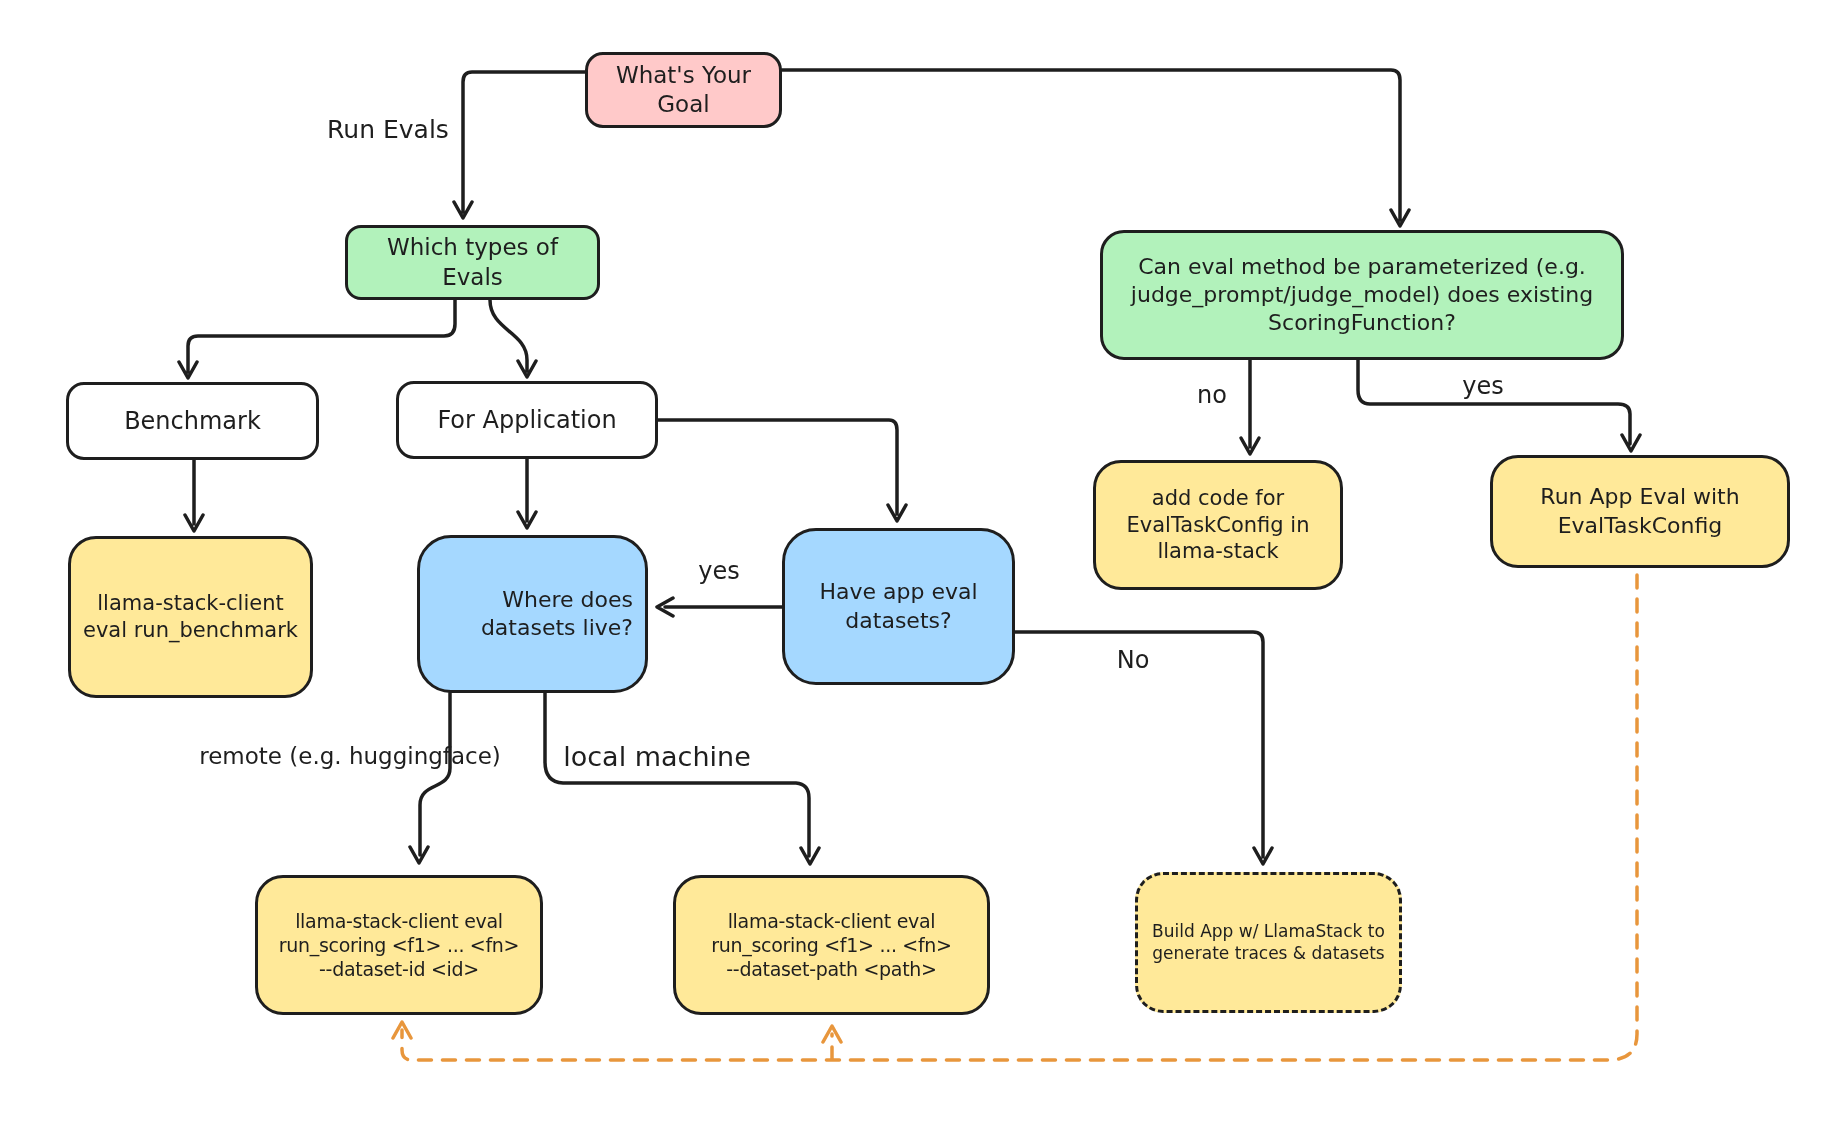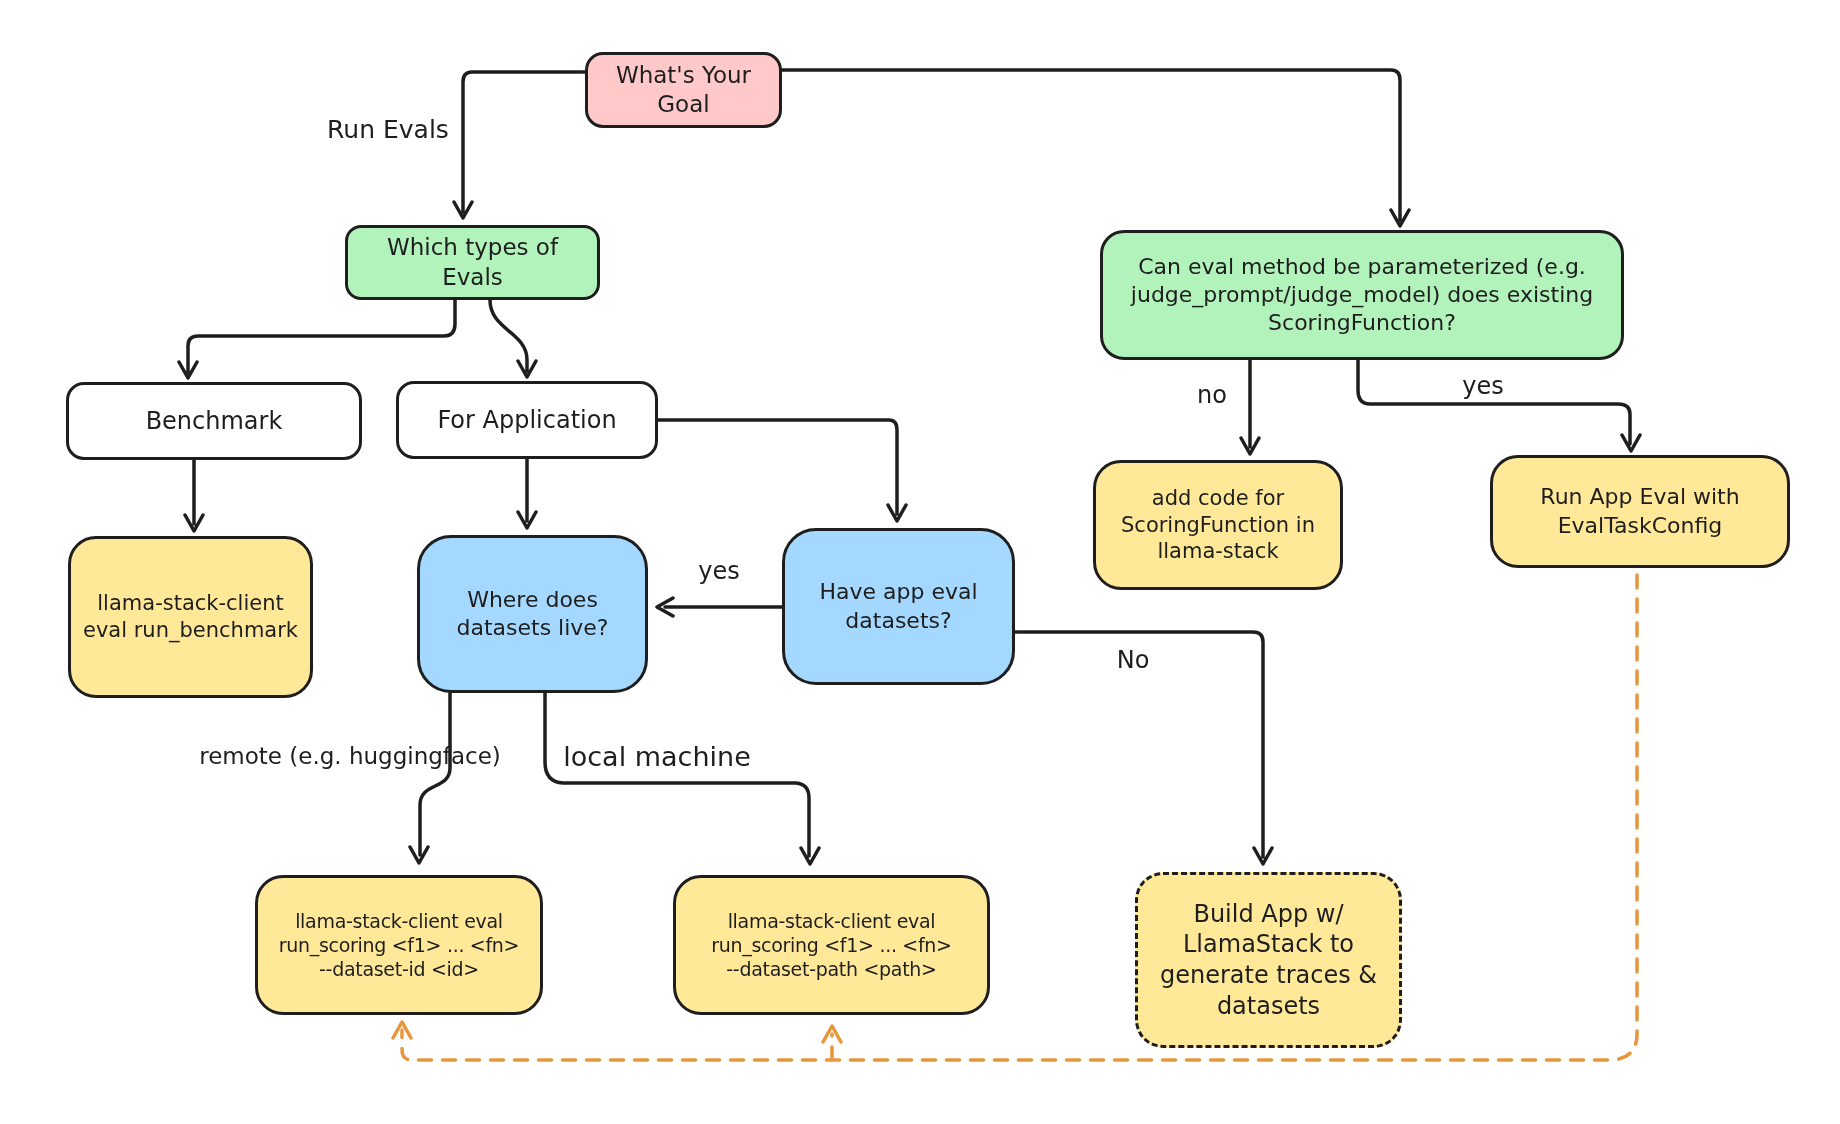--- a/index.html
+++ b/index.html
@@ -51,43 +51,43 @@
     <path class="orange dash" d="M 1637 575 V 1034 Q 1637 1058 1612 1060 H 412 Q 402 1060 402 1050 V 1030 M 832 1060 V 1034"></path>
     <path class="orange" d="M 393 1038 L 402 1022 L 411 1038 M 823 1042 L 832 1026 L 841 1042"></path>
   </svg>
 
   <div class="node fill-pink" style="left:585px;top:52px;width:197px;height:76px;border-radius:18px;font-size:23px;">What's Your Goal</div>
 
   <div class="node fill-green" style="left:345px;top:225px;width:255px;height:75px;border-radius:16px;font-size:23px;">Which types of Evals</div>
 
   <div class="node fill-green" style="left:1100px;top:230px;width:524px;height:130px;border-radius:24px;font-size:22px;padding:4px 14px;">Can eval method be parameterized (e.g. judge_prompt/judge_model) does existing ScoringFunction?</div>
 
-  <div class="node fill-white" style="left:66px;top:382px;width:296px;height:78px;border-radius:18px;font-size:24px;">Benchmark</div>
+  <div class="node fill-white" style="left:66px;top:382px;width:253px;height:78px;border-radius:18px;font-size:24px;">Benchmark</div>
 
   <div class="node fill-white" style="left:396px;top:381px;width:262px;height:78px;border-radius:18px;font-size:24px;">For Application</div>
 
   <div class="node fill-yellow" style="left:68px;top:536px;width:245px;height:162px;border-radius:28px;font-size:21px;">llama-stack-client eval run_benchmark</div>
 
-  <div class="node fill-blue" style="left:417px;top:535px;width:231px;height:158px;border-radius:34px;font-size:22px;">Where does datasets live?</div>
+  <div class="node fill-blue" style="left:417px;top:535px;width:231px;height:158px;border-radius:34px;font-size:22px;text-align:right;">Where does datasets live?</div>
 
   <div class="node fill-blue" style="left:782px;top:528px;width:233px;height:157px;border-radius:34px;font-size:22px;">Have app eval datasets?</div>
 
-  <div class="node fill-yellow" style="left:1093px;top:460px;width:250px;height:130px;border-radius:28px;font-size:21px;">add code for ScoringFunction in llama-stack</div>
+  <div class="node fill-yellow" style="left:1093px;top:460px;width:250px;height:130px;border-radius:28px;font-size:21px;">add code for EvalTaskConfig in llama-stack</div>
 
   <div class="node fill-yellow" style="left:1490px;top:455px;width:300px;height:113px;border-radius:28px;font-size:22px;">Run App Eval with EvalTaskConfig</div>
 
   <div class="node fill-yellow pre" style="left:255px;top:875px;width:288px;height:140px;border-radius:28px;font-size:19px;padding:4px 2px;">llama-stack-client eval
 run_scoring &lt;f1&gt; ... &lt;fn&gt;
 --dataset-id &lt;id&gt;</div>
 
   <div class="node fill-yellow pre" style="left:673px;top:875px;width:317px;height:140px;border-radius:28px;font-size:19px;padding:4px 2px;">llama-stack-client eval
 run_scoring &lt;f1&gt; ... &lt;fn&gt;
 --dataset-path &lt;path&gt;</div>
 
-  <div class="node fill-yellow dashed" style="left:1135px;top:872px;width:267px;height:176px;border-radius:28px;font-size:24px;">Build App w/ LlamaStack to generate traces &amp; datasets</div>
+  <div class="node fill-yellow dashed" style="left:1135px;top:872px;width:267px;height:141px;border-radius:28px;font-size:17px;">Build App w/ LlamaStack to generate traces &amp; datasets</div>
 
   <div class="edge-label" style="left:388px;top:130px;font-size:25px;">Run Evals</div>
 
 
   <div class="edge-label" style="left:1212px;top:396px;font-size:24px;">no</div>
 
   <div class="edge-label" style="left:1483px;top:387px;font-size:24px;">yes</div>
 
   <div class="edge-label" style="left:719px;top:572px;font-size:24px;">yes</div>
 

